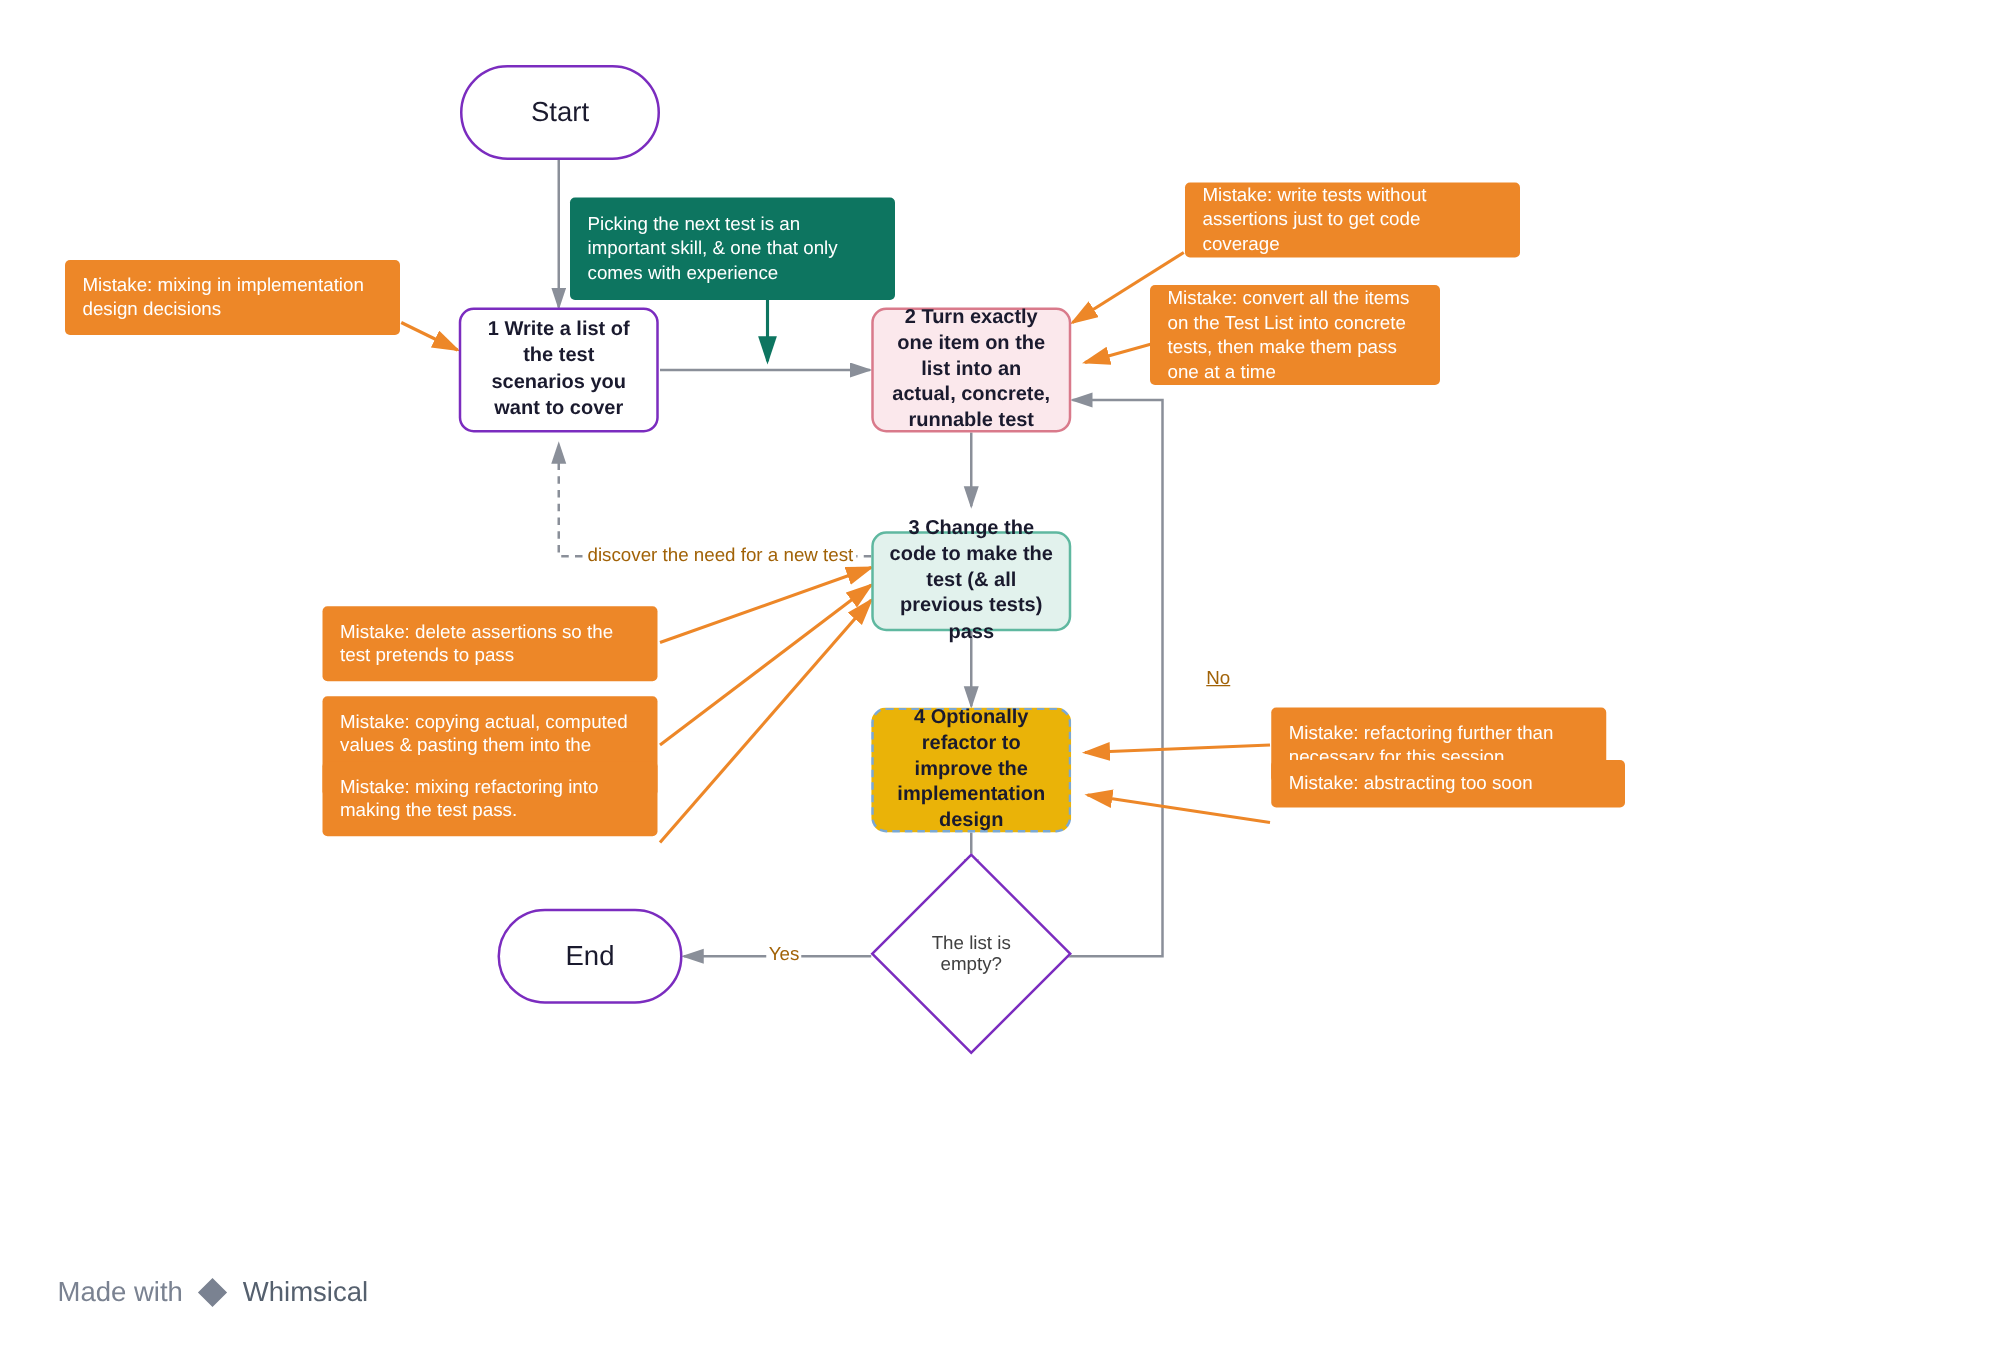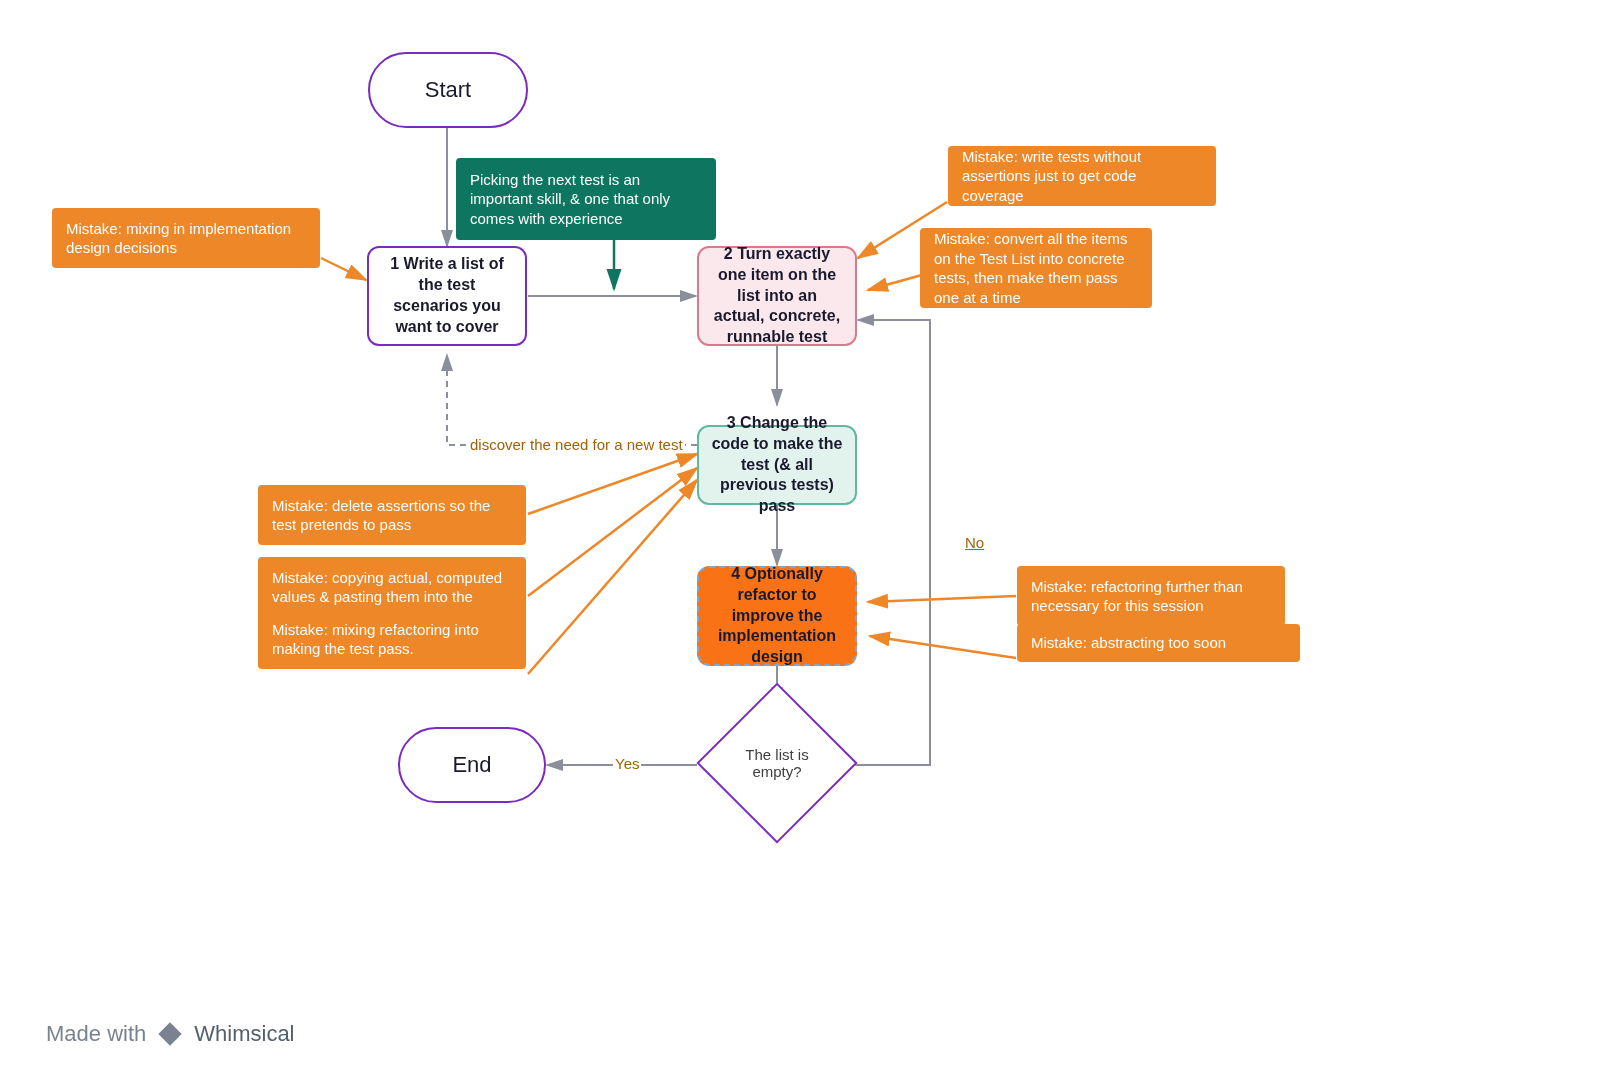--- a/index.html
+++ b/index.html
@@ -45,21 +45,21 @@
   border-color: #d97a8b;
   background: #fbe8ec;
 }
 .process.teal-light {
   border-color: #5fb8a0;
   background: #e2f2ed;
   margin-top: 19px;
 }
 .process.blue-dash {
   border: 2px dashed #7aa8d4;
-  background: #f97316;
+  background: #eab308;
 }
 .callout {
   background: #ed8728;
   color: #fff;
   border-radius: 4px;
   font-size: 15px;
   text-align: left;
   justify-content: flex-start;
   padding: 10px 14px;
 }
@@ -200,21 +200,21 @@
   <div class="node callout" style="left:920px; top:228px; width:232px; height:80px;">Mistake: convert all the items on the Test List into concrete tests, then make them pass one at a time</div>
 
   <div class="node callout" style="left:258px; top:485px; width:268px; height:60px;">Mistake: delete assertions so the test pretends to pass</div>
 
   <div class="node callout" style="left:258px; top:557px; width:268px; height:80px;">Mistake: copying actual, computed values &amp; pasting them into the expected values of the test</div>
 
   <div class="node callout" style="left:258px; top:609px; width:268px; height:60px;">Mistake: mixing refactoring into making the test pass.</div>
 
   <div class="node callout" style="left:1017px; top:566px; width:268px; height:60px;">Mistake: refactoring further than necessary for this session</div>
 
-  <div class="node callout" style="left:1017px; top:624px; width:283px; height:38px;">Mistake: abstracting too soon</div>
+  <div class="node callout" style="left:1017px; top:608px; width:283px; height:38px;">Mistake: abstracting too soon</div>
 
   <div class="edge-label" style="left:468px; top:436px;">discover the need for a new test</div>
   <div class="edge-label" style="left:963px; top:534px;text-decoration:underline;">No</div>
   <div class="edge-label" style="left:613px; top:755px;">Yes</div>
 
   <div class="footer">
     <span>Made with</span>
     <svg class="footer-icon" viewBox="0 0 24 24">
       <path d="M12 2 L22 12 L12 22 L2 12 Z M12 6 L18 12 L12 18 L6 12 Z"></path>
     </svg>

